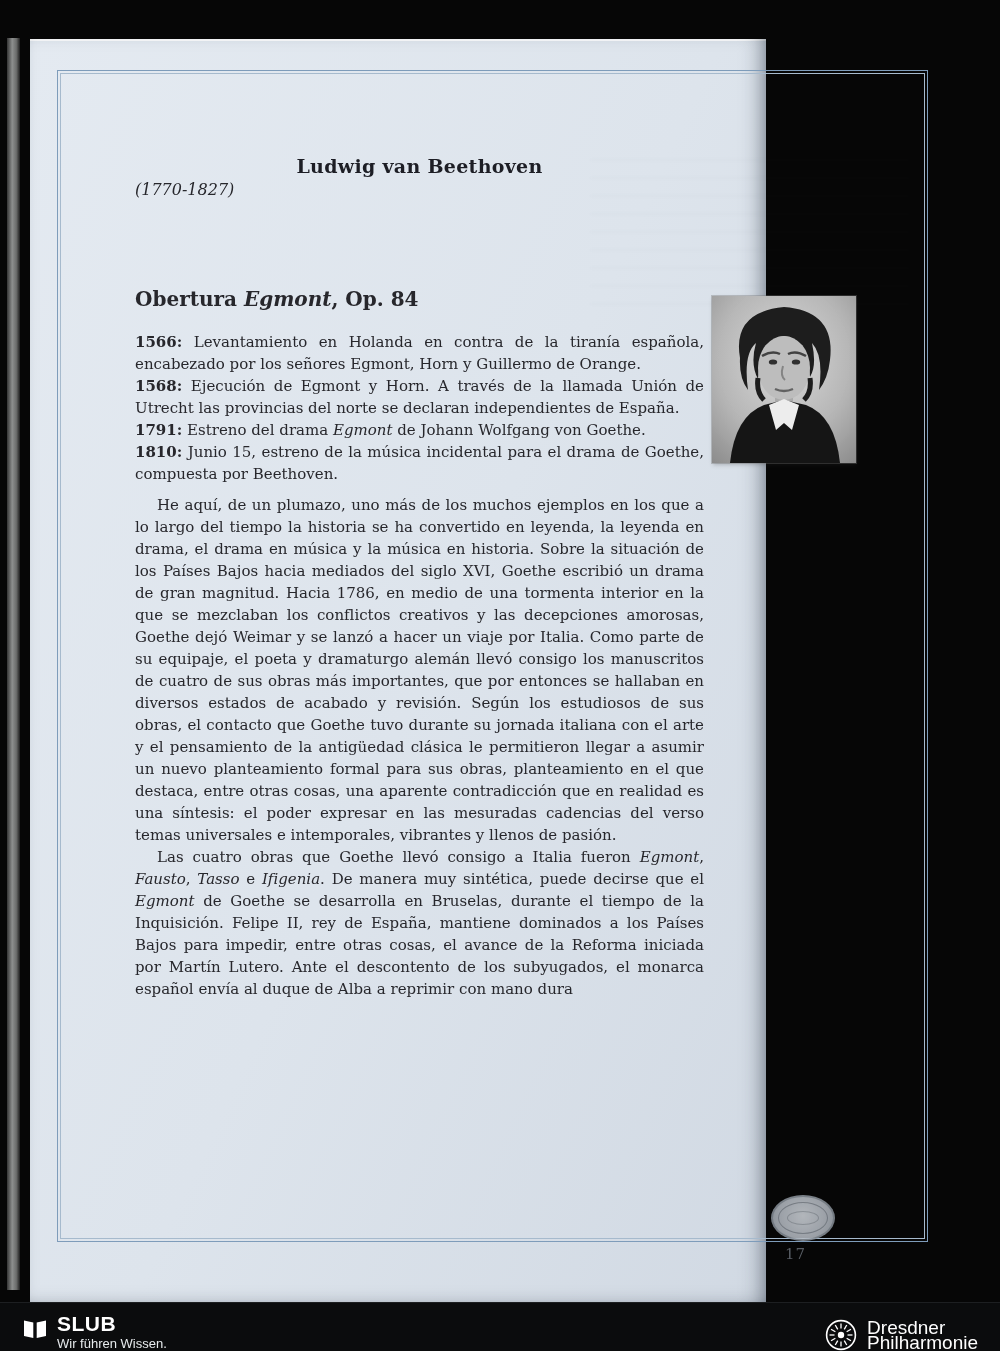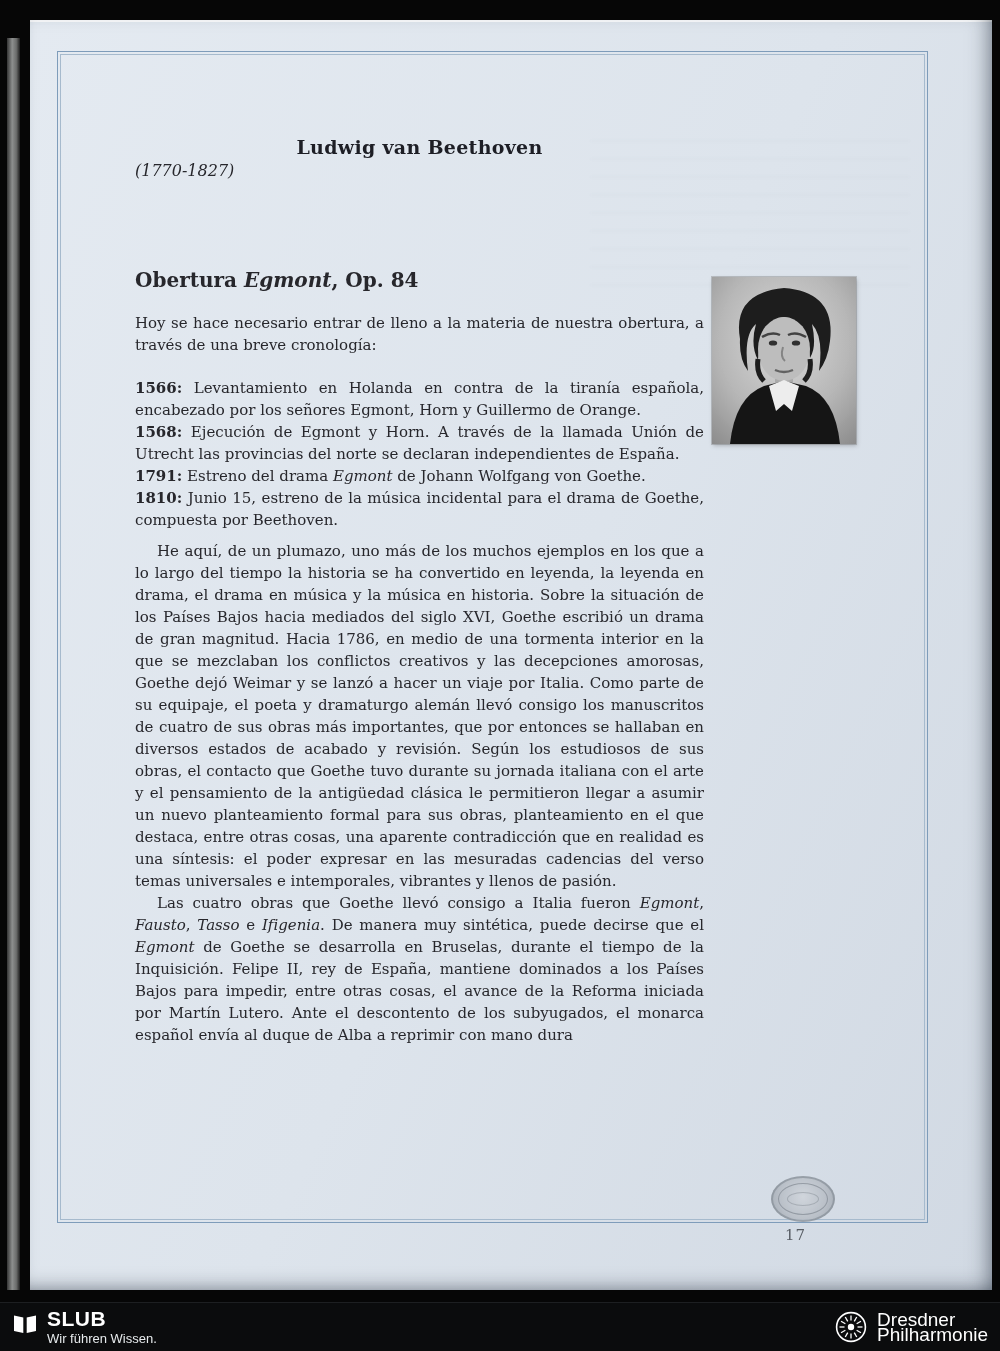--- a/index.html
+++ b/index.html
@@ -12,21 +12,21 @@
   }
 
   
   .prev-page-edge {
     position:absolute; left:7px; top:38px; width:13px; height:1252px;
     background:linear-gradient(to right,#353535,#8d8f8e 40%,#6b6c6b 72%,#1d1d1d);
   }
 
   
   .page {
-    position:absolute; left:30px; top:20px; width:962px; height:1270px;
+    position:absolute; left:30px; top:39px; width:736px; height:1270px;
     background:linear-gradient(115deg,#e4eaf1 0%,#dde4ec 52%,#d1d9e3 100%);
     box-shadow:
       inset -16px 0 22px -14px rgba(28,38,52,.55),
       inset 0 -14px 20px -14px rgba(28,38,52,.5),
       inset 0 2px 0 rgba(255,255,255,.85);
     text-decoration: underline;
   }
   .frame {
     position:absolute; left:27px; top:31px; width:871px; height:1172px;
     border:1px solid #7e9cba;
@@ -74,22 +74,22 @@
   .stamp::after  { content:""; position:absolute; inset:14px; border-radius:50%; border:1px solid rgba(88,96,106,.35); }
   .page-number {
     position:absolute; left:755px; top:1206px; width:32px; text-align:left;
     font-size:15px; color:#585d64; letter-spacing:1px;
   }
 
   
   .viewer-footer {
     position:absolute; left:0; bottom:0; width:1000px; height:49px;
     background:#0b0c0d; border-top:1px solid #1d1f21;
-    display:flex; align-items:center; justify-content:space-between;
-    padding:0 12px; font-family:"Liberation Sans", sans-serif;
+    display:flex; align-items:flex-end; justify-content:space-between;
+    padding:0 22px; font-family:"Liberation Sans", sans-serif;
   }
   .footer-left { display:flex; align-items:flex-start; gap:9px; }
   .book-icon svg { width:26px; height:26px; margin-top:3px; display:block; }
   .slub-title { font-weight:700; font-size:21px; line-height:22px; color:#ffffff; letter-spacing:.5px; }
   .slub-tagline { font-size:13px; color:#e7ebed; margin-top:1px; }
   .footer-right { display:flex; align-items:center; gap:10px; }
   .phil-logo svg { width:32px; height:32px; display:block; }
   .phil-text { font-size:19px; line-height:15px; color:#ffffff; }
 </style>
 </head>
@@ -100,21 +100,20 @@
 <div class="page">
   <div class="frame"></div>
   <div class="bleed-through"></div>
 
   <div class="content">
     <div class="doc-title">Ludwig van Beethoven</div>
     <div class="doc-subtitle">(1770-1827)</div>
 
     <div class="section-heading"><span>Obertura </span><span class="em">Egmont</span><span>, Op. 84</span></div>
 
-    <p class="intro">Hoy se hace necesario entrar de lleno a la materia de nuestra obertura, a través de una breve cronología:</p>
 
     <div class="chrono">
       <p class="chrono-item"><span class="yr">1566:</span><span> Levantamiento en Holanda en contra de la tiranía española, encabezado por los señores Egmont, Horn y Guillermo de Orange.</span><span class="em"></span><span></span></p>
       <p class="chrono-item"><span class="yr">1568:</span><span> Ejecución de Egmont y Horn. A través de la llamada Unión de Utrecht las provincias del norte se declaran independientes de España.</span><span class="em"></span><span></span></p>
       <p class="chrono-item"><span class="yr">1791:</span><span> Estreno del drama </span><span class="em">Egmont</span><span> de Johann Wolfgang von Goethe.</span></p>
       <p class="chrono-item"><span class="yr">1810:</span><span> Junio 15, estreno de la música incidental para el drama de Goethe, compuesta por Beethoven.</span><span class="em"></span><span></span></p>
     </div>
 
     <p class="body-para p1">He aquí, de un plumazo, uno más de los muchos ejemplos en los que a lo largo del tiempo la historia se ha convertido en leyenda, la leyenda en drama, el drama en música y la música en historia. Sobre la situación de los Países Bajos hacia mediados del siglo XVI, Goethe escribió un drama de gran magnitud. Hacia 1786, en medio de una tormenta interior en la que se mezclaban los conflictos creativos y las decepciones amorosas, Goethe dejó Weimar y se lanzó a hacer un viaje por Italia. Como parte de su equipaje, el poeta y dramaturgo alemán llevó consigo los manuscritos de cuatro de sus obras más importantes, que por entonces se hallaban en diversos estados de acabado y revisión. Según los estudiosos de sus obras, el contacto que Goethe tuvo durante su jornada italiana con el arte y el pensamiento de la antigüedad clásica le permitieron llegar a asumir un nuevo planteamiento formal para sus obras, planteamiento en el que destaca, entre otras cosas, una aparente contradicción que en realidad es una síntesis: el poder expresar en las mesuradas cadencias del verso temas universales e intemporales, vibrantes y llenos de pasión.</p>
 

